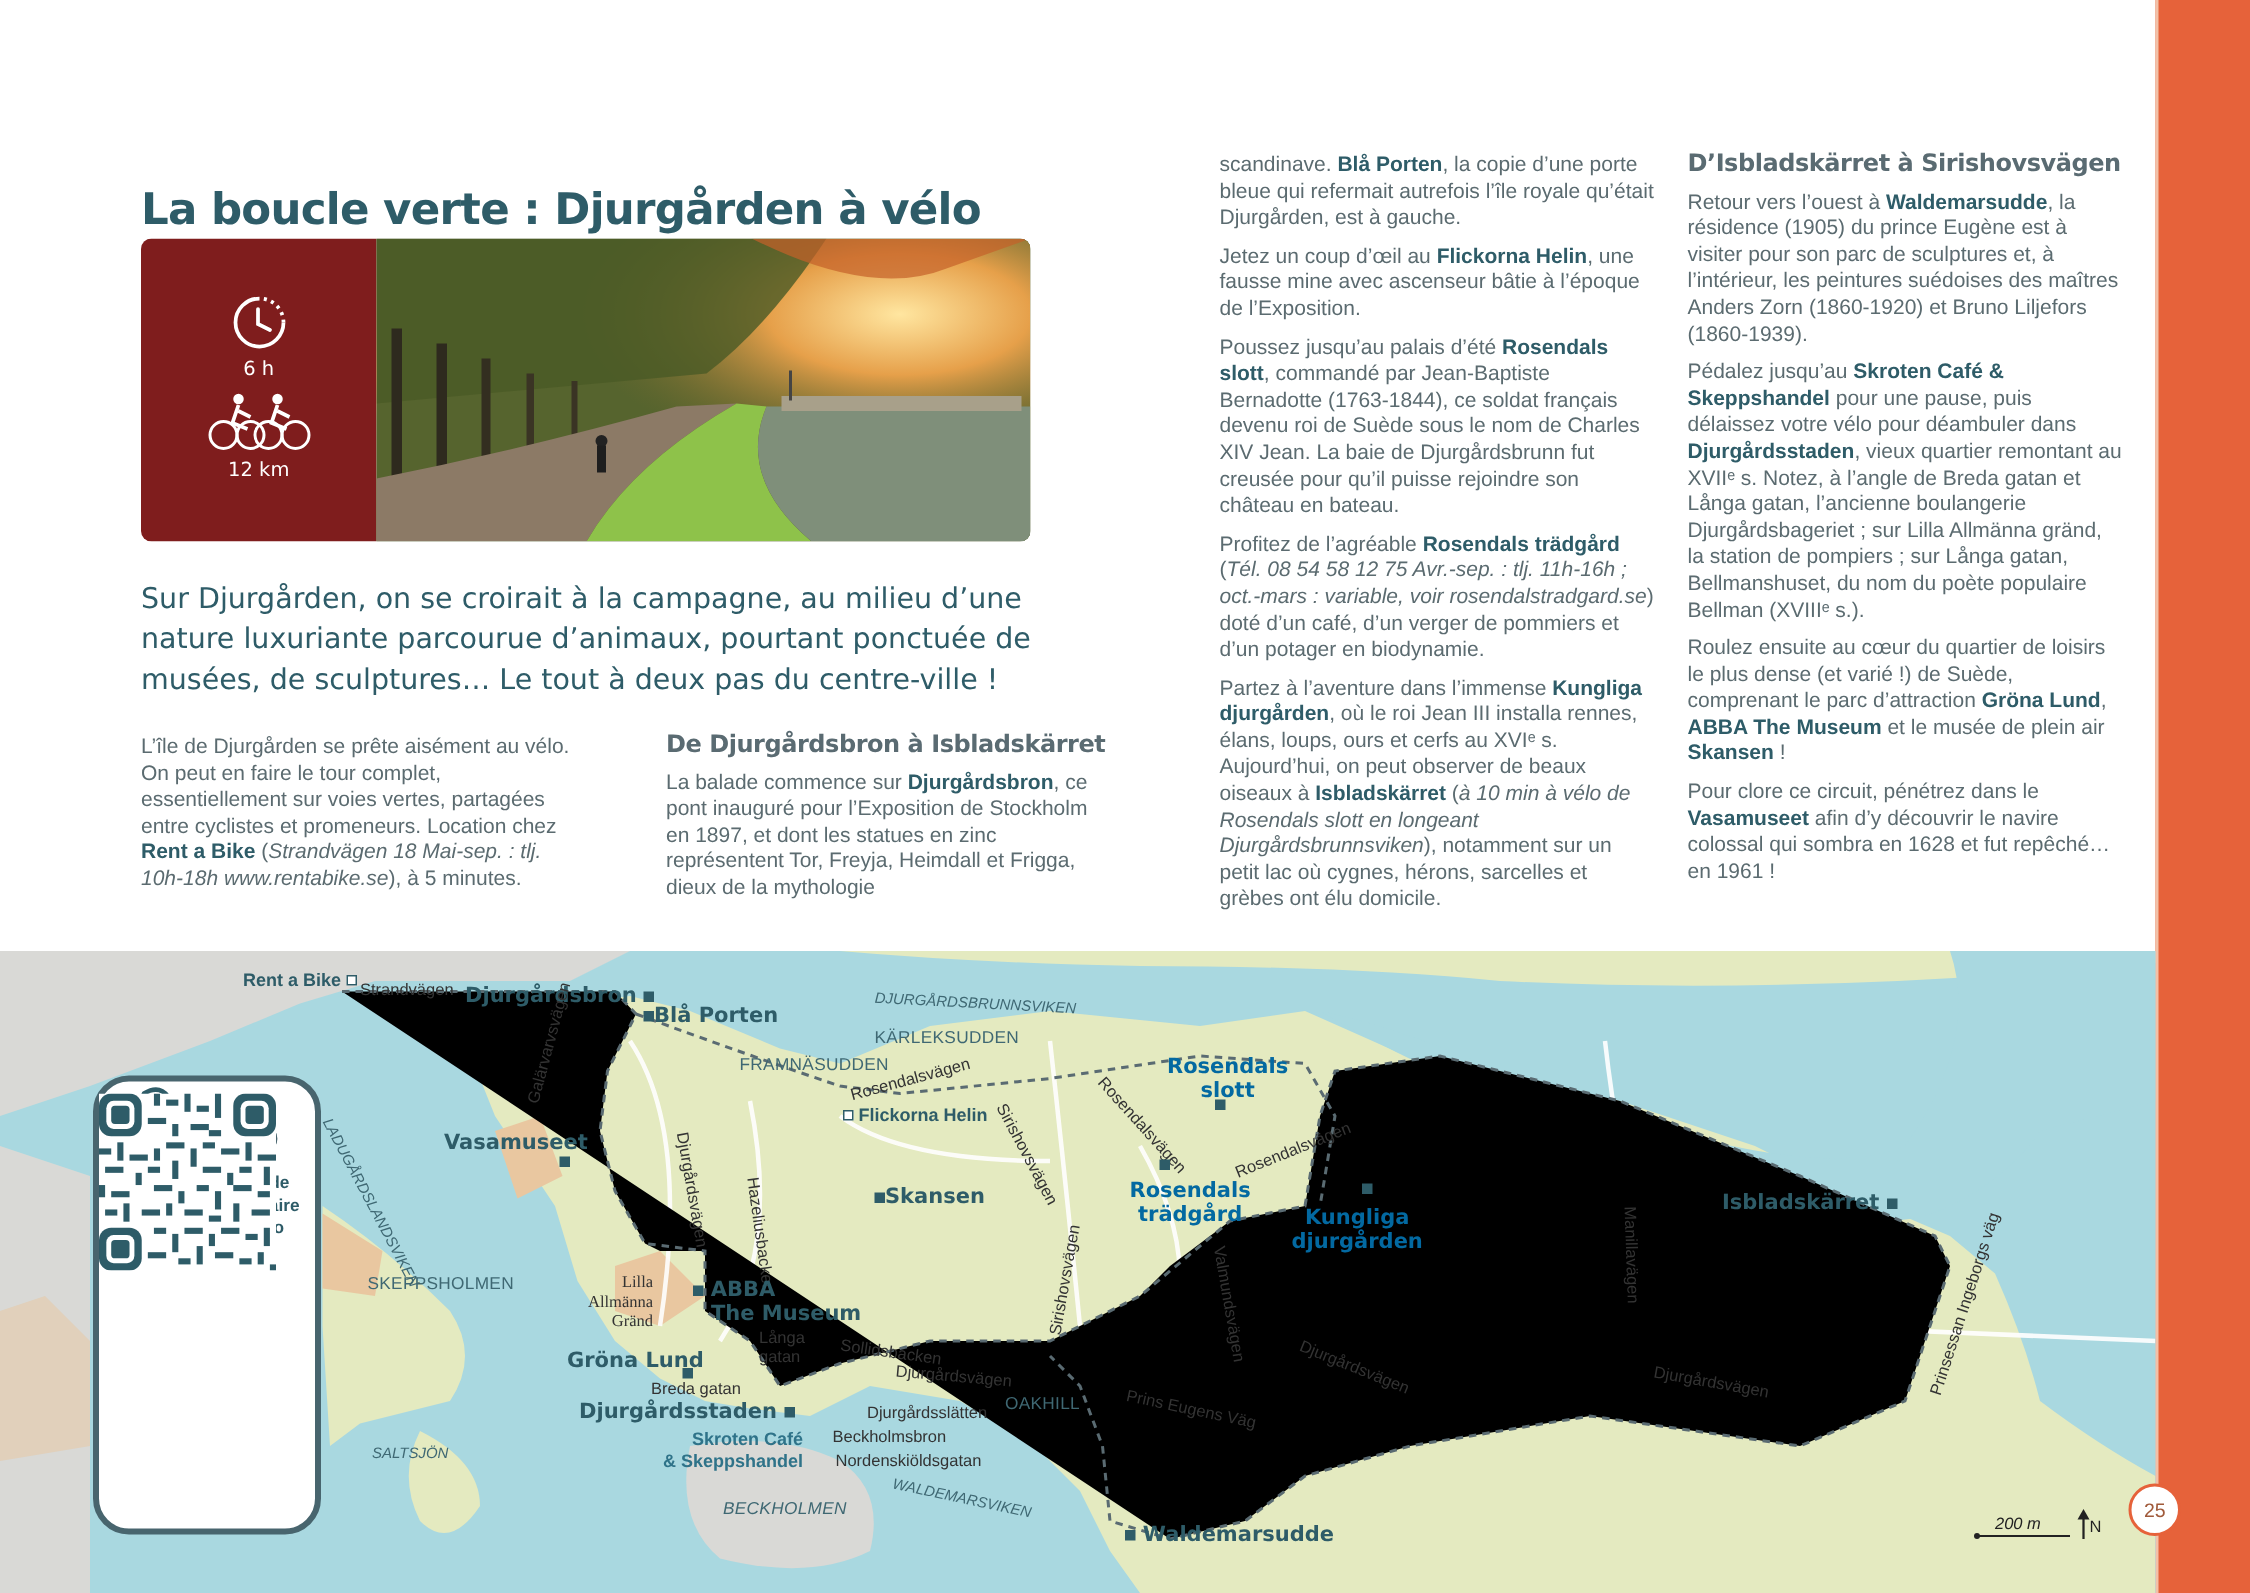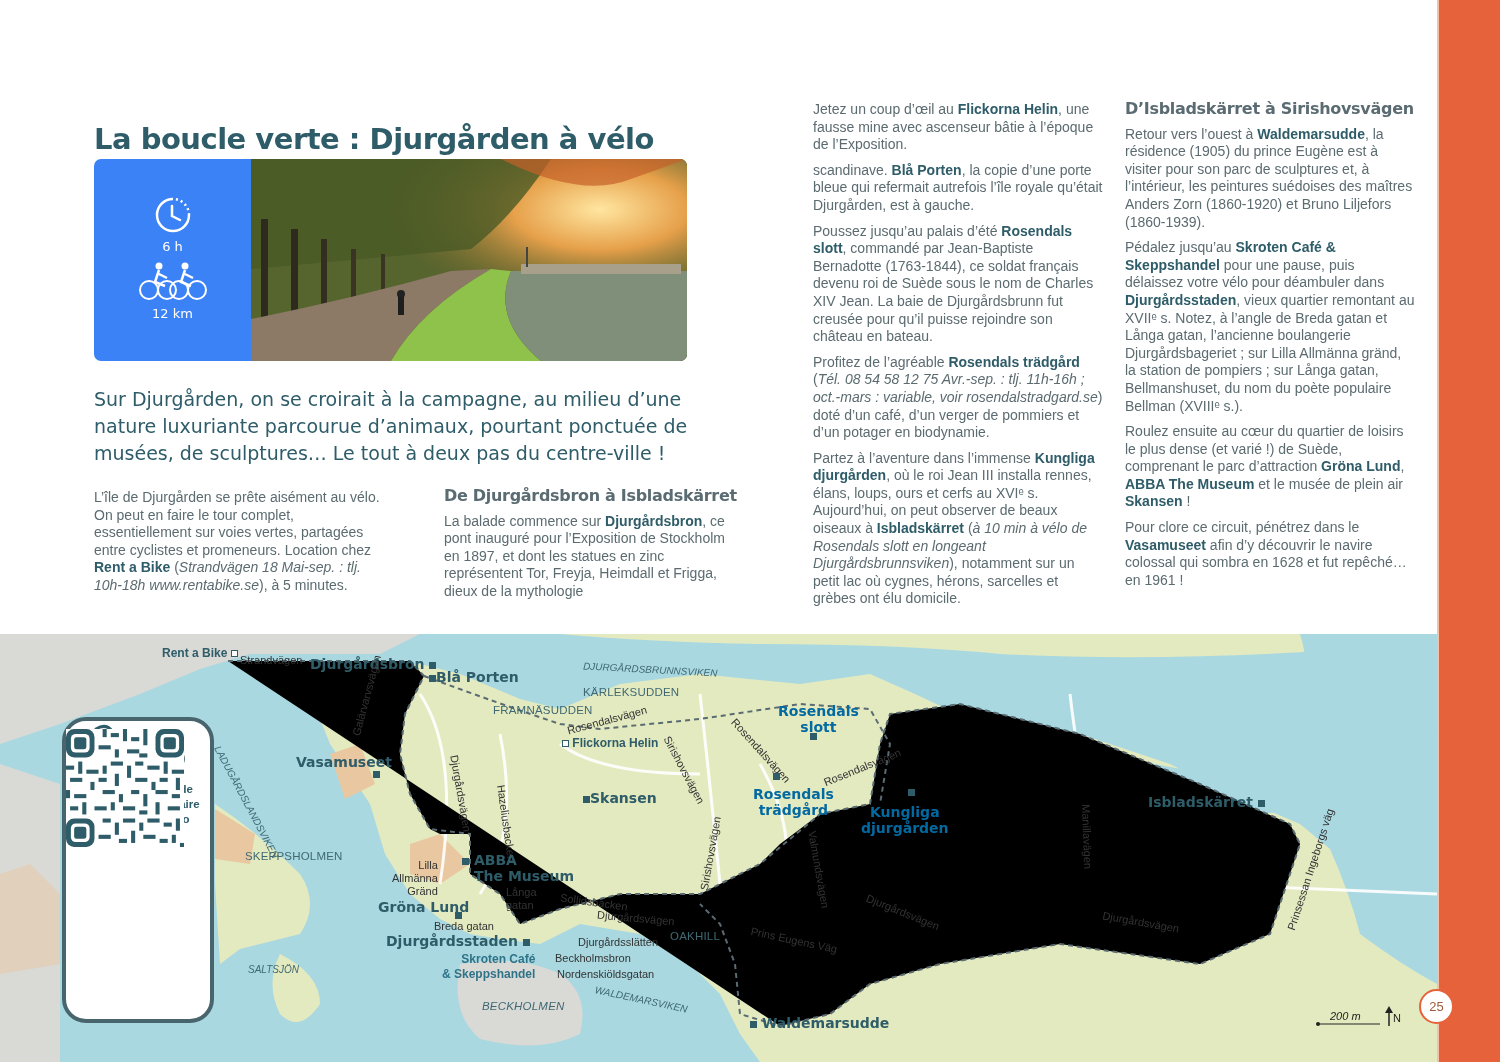--- a/index.html
+++ b/index.html
@@ -4,21 +4,21 @@
 <style>
   * { box-sizing: border-box; margin: 0; padding: 0; }
   html, body { width: 1500px; height: 1062px; overflow: hidden; background: #ffffff; }
   body { position: relative; font-family: "DejaVu Sans", sans-serif; color: #4e5f66; }
 
   .side-bar { position: absolute; left: 1437px; top: 0; width: 63px; height: 1062px; background: #e6623a; border-left: 2px solid #f2c1a8; }
 
   .title { position: absolute; left: 94px; top: 102px; font-family: "DejaVu Sans", sans-serif; font-weight: bold; font-size: 29px; color: #2e5c68; letter-spacing: -0.5px; margin-top: 20px; }
 
   .hero { position: absolute; left: 94px; top: 159px; width: 593px; height: 202px; border-radius: 7px; overflow: hidden; display: flex; }
-  .hero-info { width: 157px; height: 100%; background: #3b82f6; display: flex; flex-direction: column; align-items: center; padding-top: 36px; color: #ffffff; }
+  .hero-info { width: 157px; height: 100%; background: #7f1d1d; display: flex; flex-direction: column; align-items: center; padding-top: 36px; color: #ffffff; }
   .hero-info .val { font-size: 13px; margin-top: 4px; }
   .hero-photo { flex: 1; height: 100%; position: relative; overflow: hidden;
     background: linear-gradient(180deg, #4f5f2a 0%, #8a7a3a 30%, #c58b3a 45%, #6e7a3a 60%, #5f6b3f 100%); }
 
   .lead { position: absolute; left: 94px; top: 386px; width: 610px; font-size: 19px; line-height: 27px; color: #2e5c68; }
 
   .col { position: absolute; font-family: "Liberation Sans", sans-serif; font-size: 14px; line-height: 17.6px; color: #5b6b70; }
   .col p { margin-bottom: 8px; }
   .col b { color: #2e5c68; font-weight: bold; }
   .col h3 { font-size: 16px; color: #5a6b72; font-weight: bold; margin-bottom: 8px; font-family: "DejaVu Sans", sans-serif; letter-spacing: -0.3px; }
@@ -103,22 +103,22 @@
 <div class="col" style="left:94px; top:489px; width:290px;">
   <p><span>L’île de Djurgården se prête aisément au vélo. On peut en faire le tour complet, essentiellement sur voies vertes, partagées entre cyclistes et promeneurs. Location chez </span><b>Rent a Bike</b><span> (</span><i>Strandvägen 18 Mai-sep. : tlj. 10h-18h www.rentabike.se</i><span>), à 5 minutes.</span></p>
 </div>
 
 <div class="col" style="left:407px; top:487px; width:295px;margin-left:37px;">
   <h3>De Djurgårdsbron à Isbladskärret</h3>
   <p><span>La balade commence sur </span><b>Djurgårdsbron</b><span>, ce pont inauguré pour l’Exposition de Stockholm en 1897, et dont les statues en zinc représentent Tor, Freyja, Heimdall et Frigga, dieux de la mythologie</span></p>
 </div>
 
 <div class="col" style="left:813px; top:101px; width:290px;">
+  <p><span>scandinave. </span><b>Blå Porten</b><span>, la copie d’une porte bleue qui refermait autrefois l’île royale qu’était Djurgården, est à gauche.</span></p>
   <p><span>Jetez un coup d’œil au </span><b>Flickorna Helin</b><span>, une fausse mine avec ascenseur bâtie à l’époque de l’Exposition.</span></p>
-  <p><span>scandinave. </span><b>Blå Porten</b><span>, la copie d’une porte bleue qui refermait autrefois l’île royale qu’était Djurgården, est à gauche.</span></p>
   <p><span>Poussez jusqu’au palais d’été </span><b>Rosendals slott</b><span>, commandé par Jean-Baptiste Bernadotte (1763-1844), ce soldat français devenu roi de Suède sous le nom de Charles XIV Jean. La baie de Djurgårdsbrunn fut creusée pour qu’il puisse rejoindre son château en bateau.</span></p>
   <p><span>Profitez de l’agréable </span><b>Rosendals trädgård</b><span> (</span><i>Tél. 08 54 58 12 75 Avr.-sep. : tlj. 11h-16h ; oct.-mars : variable, voir rosendalstradgard.se</i><span>) doté d’un café, d’un verger de pommiers et d’un potager en biodynamie.</span></p>
   <p><span>Partez à l’aventure dans l’immense </span><b>Kungliga djurgården</b><span>, où le roi Jean III installa rennes, élans, loups, ours et cerfs au XVIᵉ s. Aujourd’hui, on peut observer de beaux oiseaux à </span><b>Isbladskärret</b><span> (</span><i>à 10 min à vélo de Rosendals slott en longeant Djurgårdsbrunnsviken</i><span>), notamment sur un petit lac où cygnes, hérons, sarcelles et grèbes ont élu domicile.</span></p>
 </div>
 
 <div class="col" style="left:1125px; top:100px; width:290px;">
   <h3>D’Isbladskärret à Sirishovsvägen</h3>
   <p><span>Retour vers l’ouest à </span><b>Waldemarsudde</b><span>, la résidence (1905) du prince Eugène est à visiter pour son parc de sculptures et, à l’intérieur, les peintures suédoises des maîtres Anders Zorn (1860-1920) et Bruno Liljefors (1860-1939).</span></p>
   <p><span>Pédalez jusqu’au </span><b>Skroten Café &amp; Skeppshandel</b><span> pour une pause, puis délaissez votre vélo pour déambuler dans </span><b>Djurgårdsstaden</b><span>, vieux quartier remontant au XVIIᵉ s. Notez, à l’angle de Breda gatan et Långa gatan, l’ancienne boulangerie Djurgårdsbageriet ; sur Lilla Allmänna gränd, la station de pompiers ; sur Långa gatan, Bellmanshuset, du nom du poète populaire Bellman (XVIIIᵉ s.).</span></p>
   <p><span>Roulez ensuite au cœur du quartier de loisirs le plus dense (et varié !) de Suède, comprenant le parc d’attraction </span><b>Gröna Lund</b><span>, </span><b>ABBA The Museum</b><span> et le musée de plein air </span><b>Skansen</b><span> !</span></p>
@@ -203,21 +203,21 @@
   <span class="marker lbl" style="left:908px;top:155px;"></span>
   <div class="lbl street" style="left:698px;top:255px;transform:rotate(-80deg);transform-origin:left top;">Sirishovsvägen</div>
   <div class="lbl street" style="left:818px;top:196px;transform:rotate(80deg);transform-origin:left top;">Valmundsvägen</div>
   <div class="lbl street" style="left:1092px;top:170px;transform:rotate(88deg);transform-origin:left top;">Manillavägen</div>
   <div class="lbl poi" style="left:1148px;top:160px;"><span>Isbladskärret</span> <span class="marker"></span></div>
   <div class="lbl street" style="left:1285px;top:294px;transform:rotate(-72deg);transform-origin:left top;">Prinsessan Ingeborgs väg</div>
   <div class="lbl street" style="left:1102px;top:282px;transform:rotate(10deg);">Djurgårdsvägen</div>
   <div class="lbl street" style="left:864px;top:272px;transform:rotate(22deg);">Djurgårdsvägen</div>
   <div class="lbl street" style="left:750px;top:300px;transform:rotate(12deg);">Prins Eugens Väg</div>
   <div class="lbl area" style="left:245px;top:216px;">SKEPPSHOLMEN</div>
-  <div class="lbl street" style="left:392px;top:225px;text-align:right;line-height:13px;">
+  <div class="lbl street" style="left:392px;top:215px;text-align:right;line-height:13px;font-family:Liberation Serif, serif;">
       <div>Lilla</div>
       <div>Allmänna</div>
       <div>Gränd</div>
     </div>
   <div class="lbl poi" style="left:462px;top:218px;">
       <div><span class="marker"></span> <span>ABBA</span></div>
       <div style="margin-left:12px">The Museum</div>
     </div>
   <div class="lbl street" style="left:506px;top:252px;line-height:13px;">
       <div>Långa</div>

